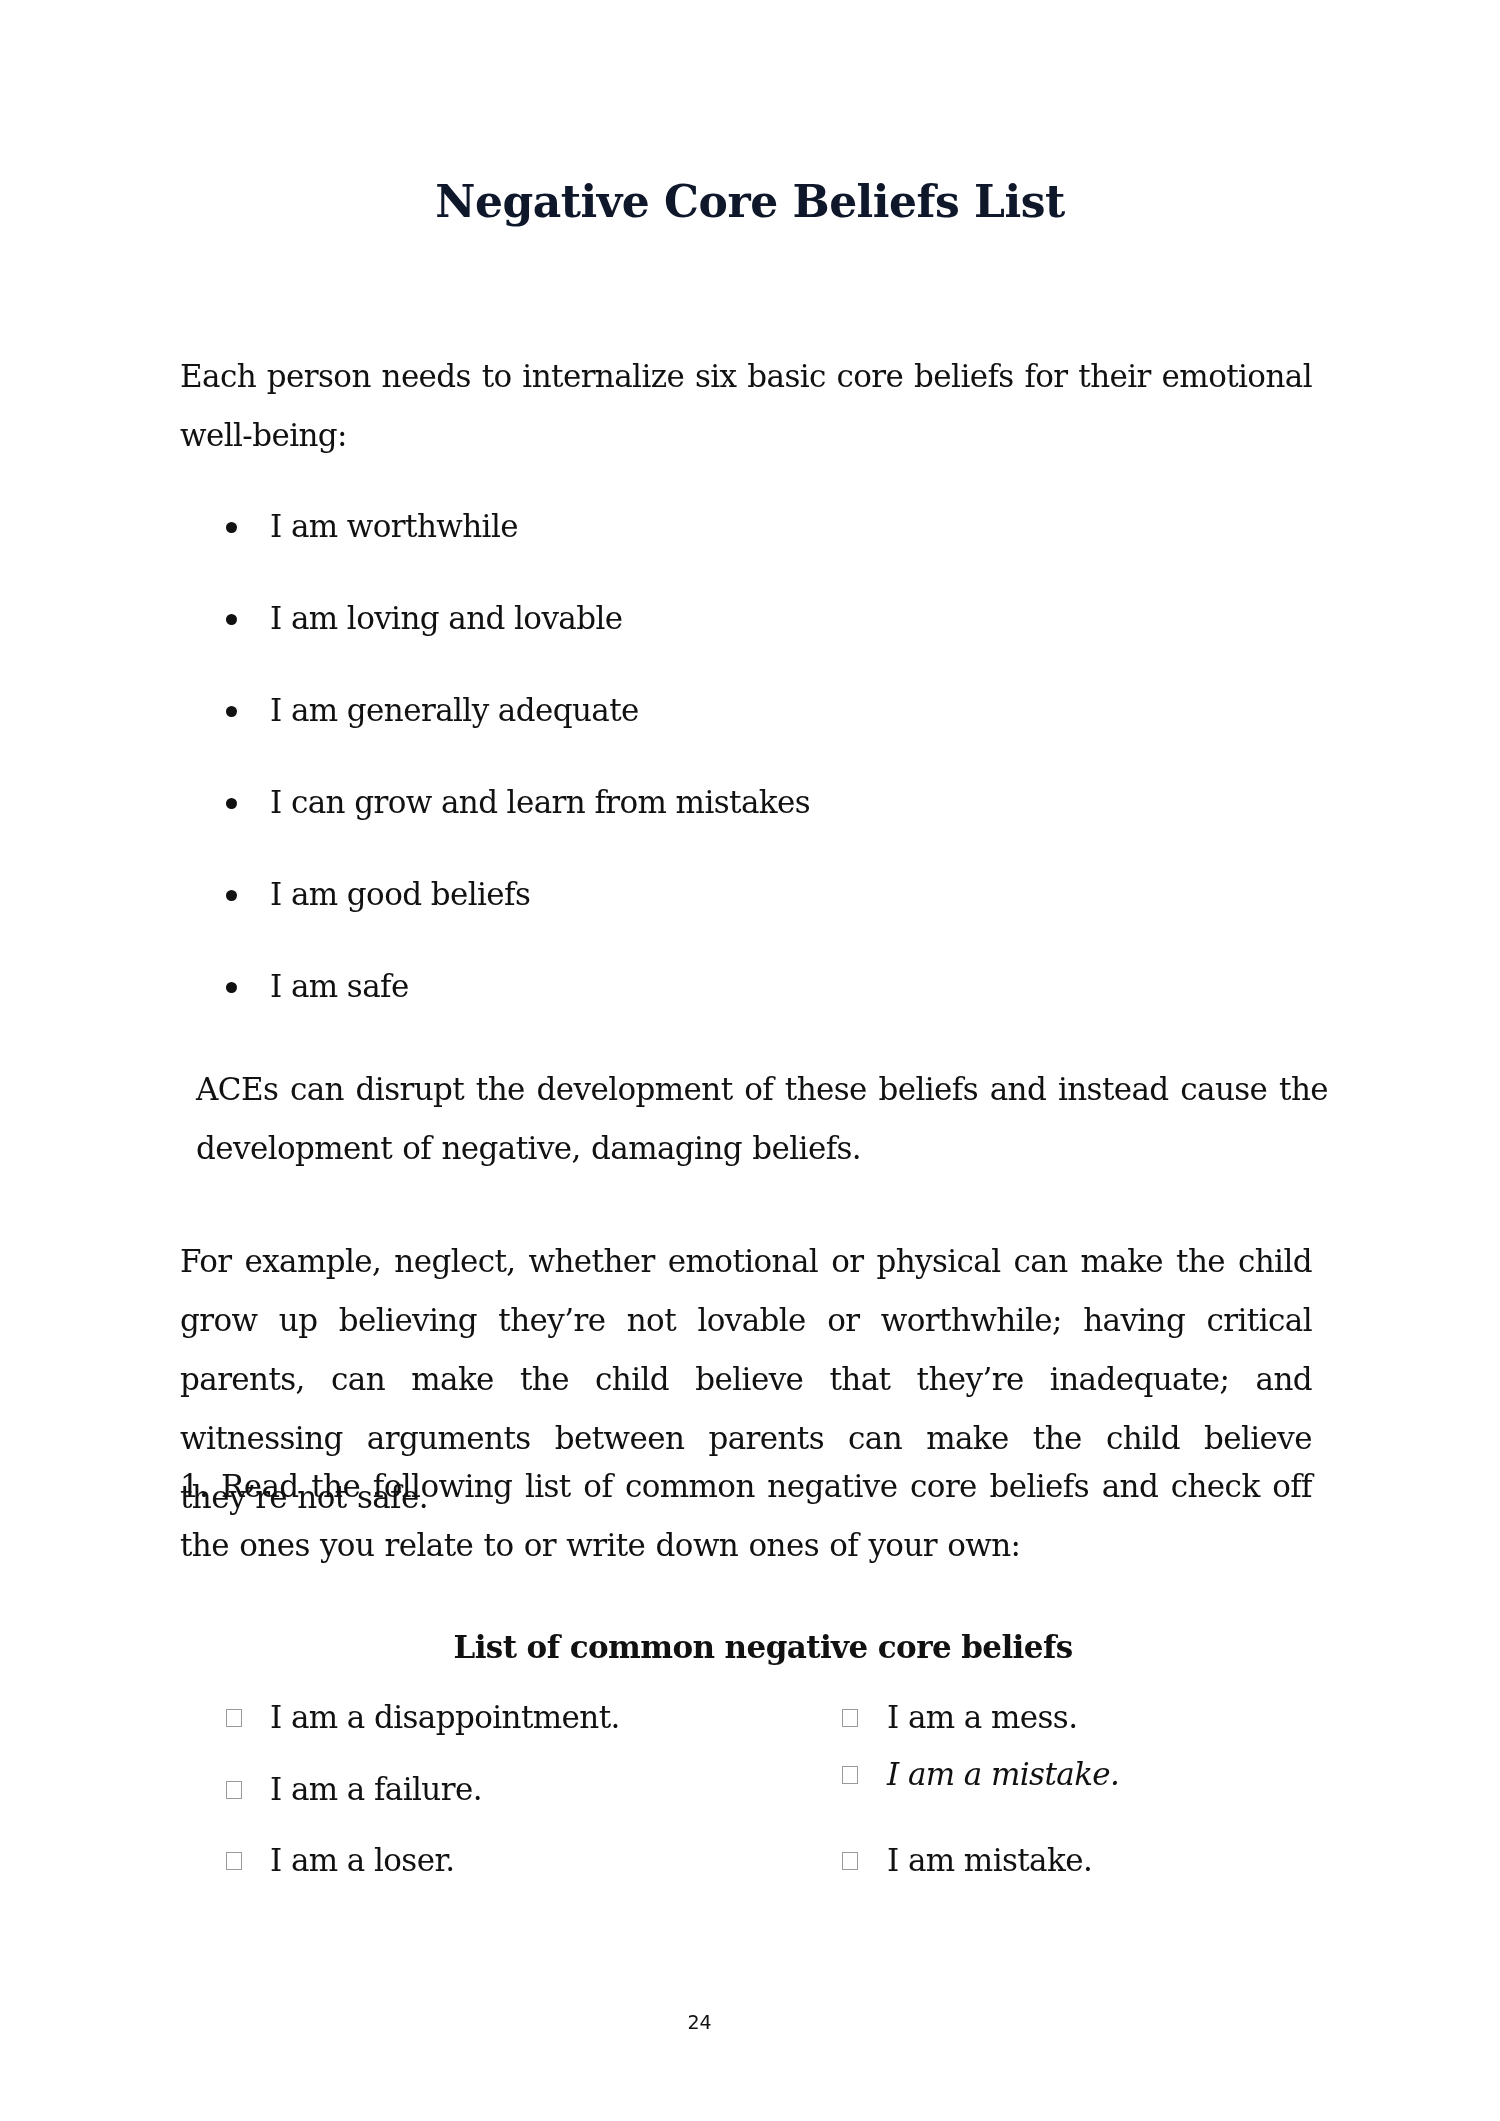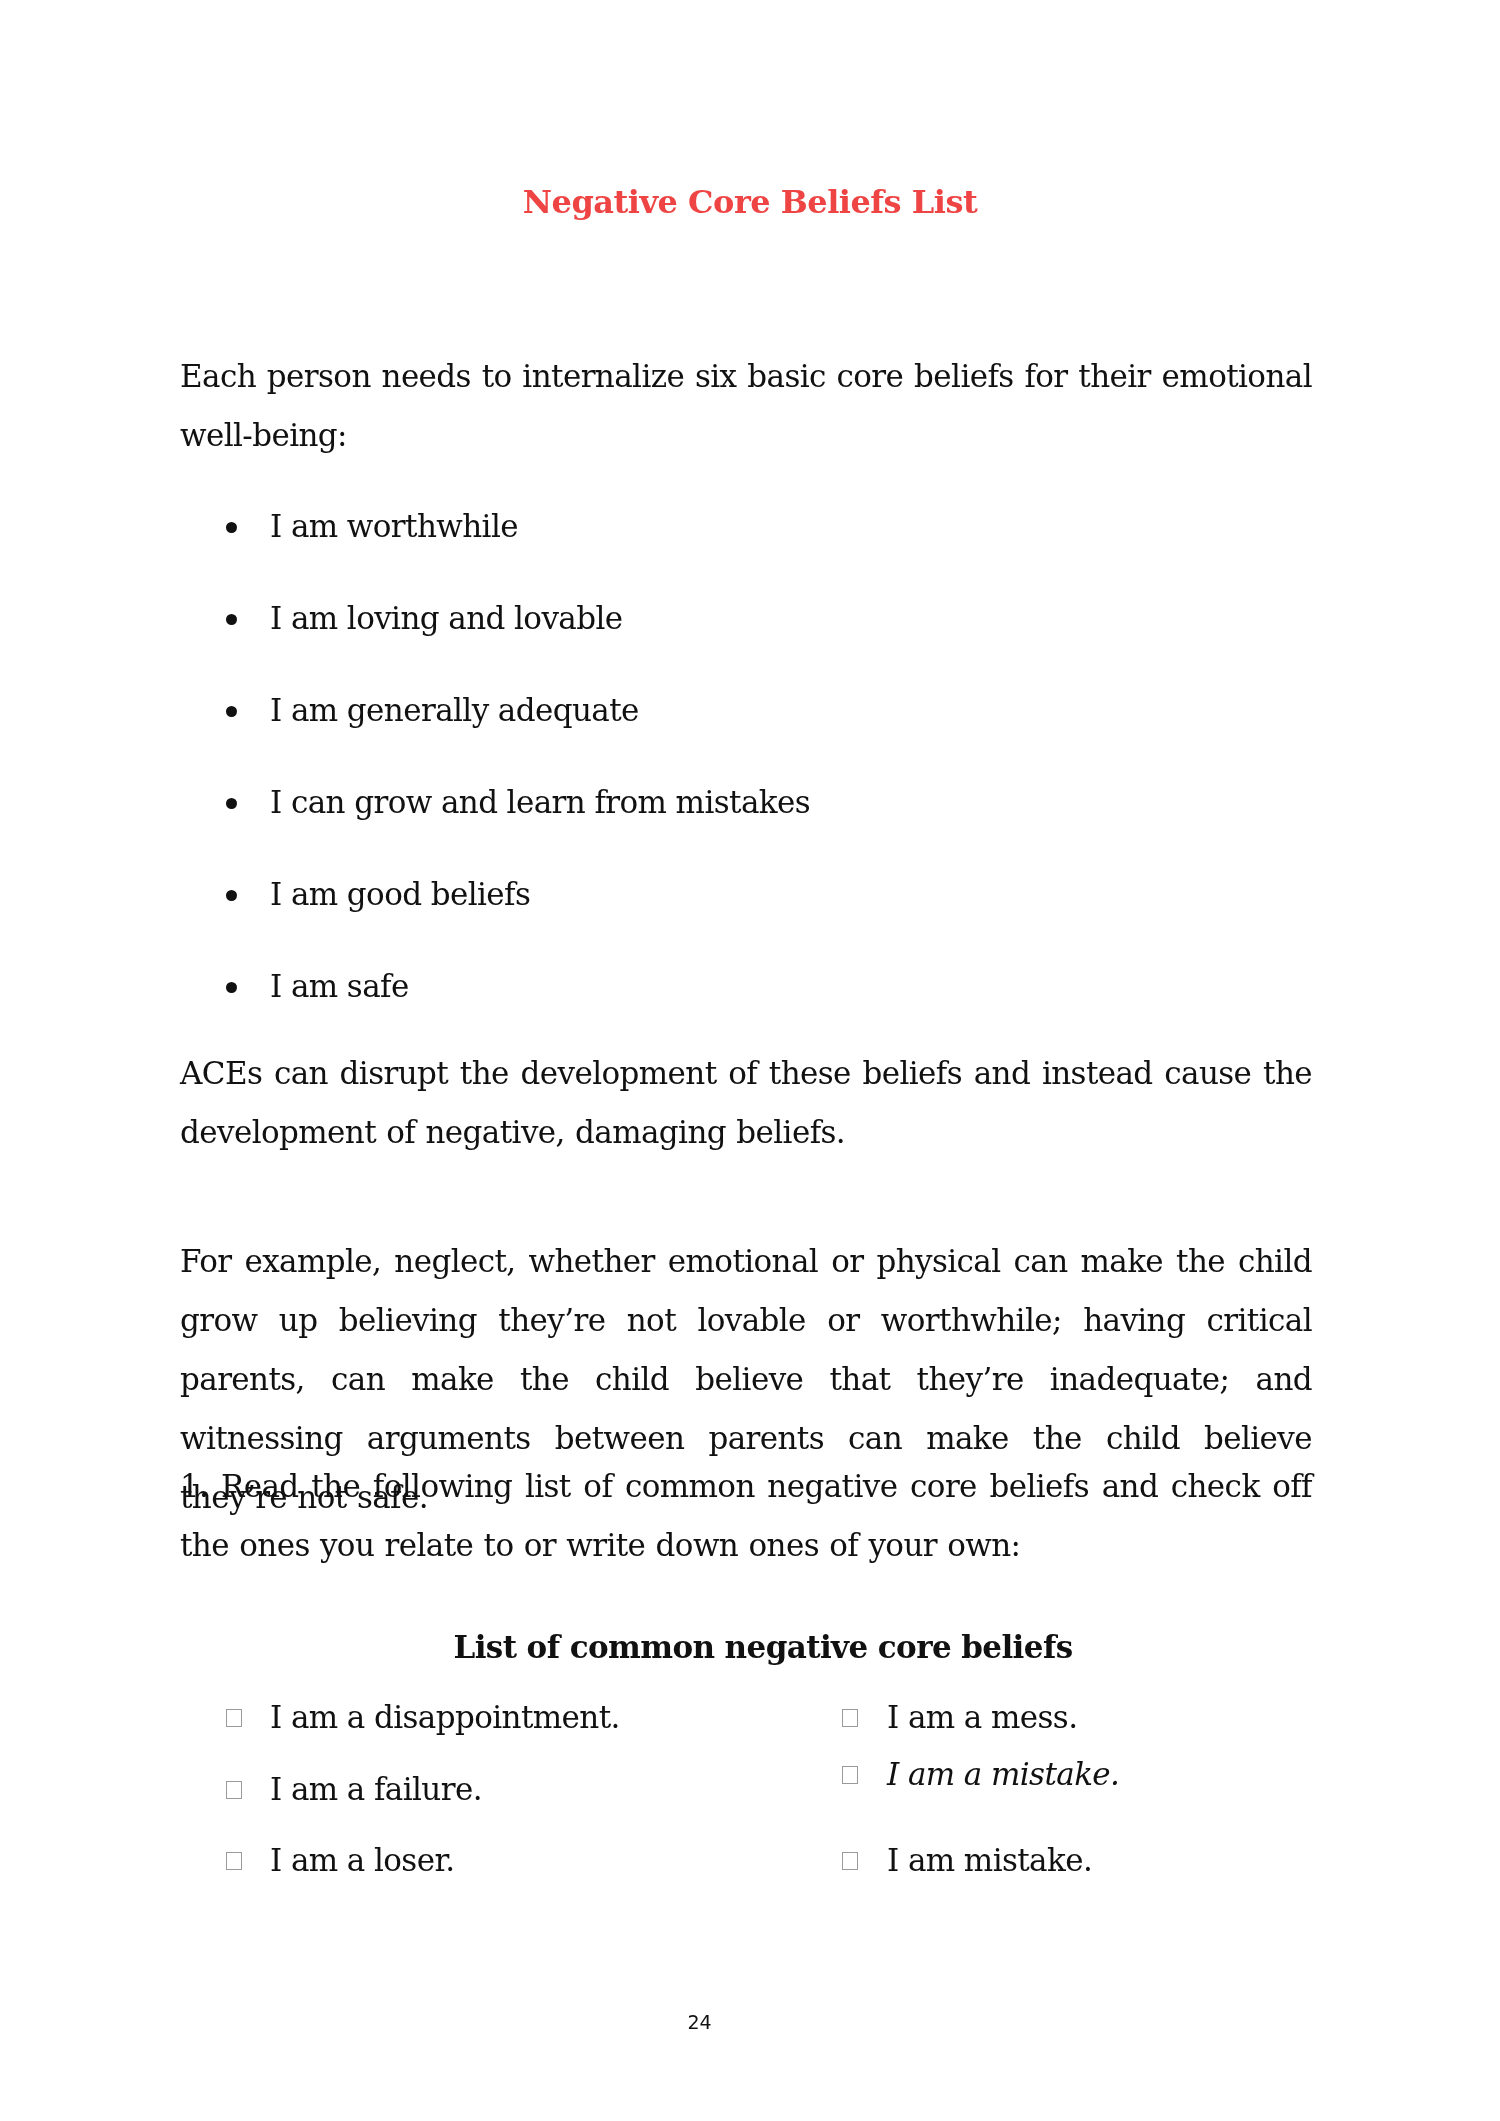--- a/index.html
+++ b/index.html
@@ -1,22 +1,22 @@
 <!DOCTYPE html>
 <html><head>
 <meta charset="utf-8">
 <style>
   html, body { margin: 0; padding: 0; background: #ffffff; }
   body { width: 1500px; height: 2121px; position: relative; overflow: hidden;
          font-family: "DejaVu Serif", "Liberation Serif", serif; color: #111111; }
   .page { position: absolute; left: 0; top: 0; width: 1500px; height: 2121px; background: #fff; }
 
   .title { position: absolute; left: 0; width: 1500px; top: 172px; text-align: center;
-           font-family: "DejaVu Serif", serif; font-weight: bold; font-size: 32px; line-height: 60px;
-           color: #ef4444; letter-spacing: -0.5px; }
+           font-family: "DejaVu Serif", serif; font-weight: bold; font-size: 44px; line-height: 60px;
+           color: #0f172a; letter-spacing: -0.5px; }
 
   .para { position: absolute; left: 180px; width: 1132px; font-size: 31px; line-height: 59px;
           text-align: justify; text-align-last: left; letter-spacing: -0.6px; word-spacing: 1px; }
 
   .bullet-list { position: absolute; left: 0; top: 497px; width: 1500px; margin: 0; padding: 0; list-style: none; }
   .bullet-item { position: relative; height: 59px; margin-bottom: 33px; font-size: 31px; line-height: 59px; letter-spacing: -0.6px; }
   .bullet-dot { position: absolute; left: 226px; top: 25px; width: 11px; height: 11px; border-radius: 50%; background: #111; }
   .bullet-text { position: absolute; left: 270px; top: 0; white-space: nowrap; }
 
   .subheading { position: absolute; left: 0; width: 1500px; top: 1605px; text-align: center;
@@ -63,21 +63,21 @@
     <li class="bullet-item">
       <span class="bullet-dot"></span>
       <span class="bullet-text">I am good beliefs</span>
     </li>
     <li class="bullet-item">
       <span class="bullet-dot"></span>
       <span class="bullet-text">I am safe</span>
     </li>
   </ul>
 
-  <p class="para" style="top:1044px; margin:0;">ACEs can disrupt the development of these beliefs and instead cause the development of negative, damaging beliefs.</p>
+  <p class="para" style="top:1044px; margin:16px;">ACEs can disrupt the development of these beliefs and instead cause the development of negative, damaging beliefs.</p>
 
   <p class="para" style="top:1232px; margin:0;">For example, neglect, whether emotional or physical can make the child grow up believing they’re not lovable or worthwhile; having critical parents, can make the child believe that they’re inadequate; and witnessing arguments between parents can make the child believe they’re not safe.</p>
 
   <p class="para" style="top:1457px; margin:0;">1. Read the following list of common negative core beliefs and check off the ones you relate to or write down ones of your own:</p>
 
   <h2 class="subheading" style="margin:13px;">List of common negative core beliefs</h2>
 
   <div class="checklist">
     <div class="col-left">
       <div class="check-row" style="top:0px; left:0; width:750px;">

